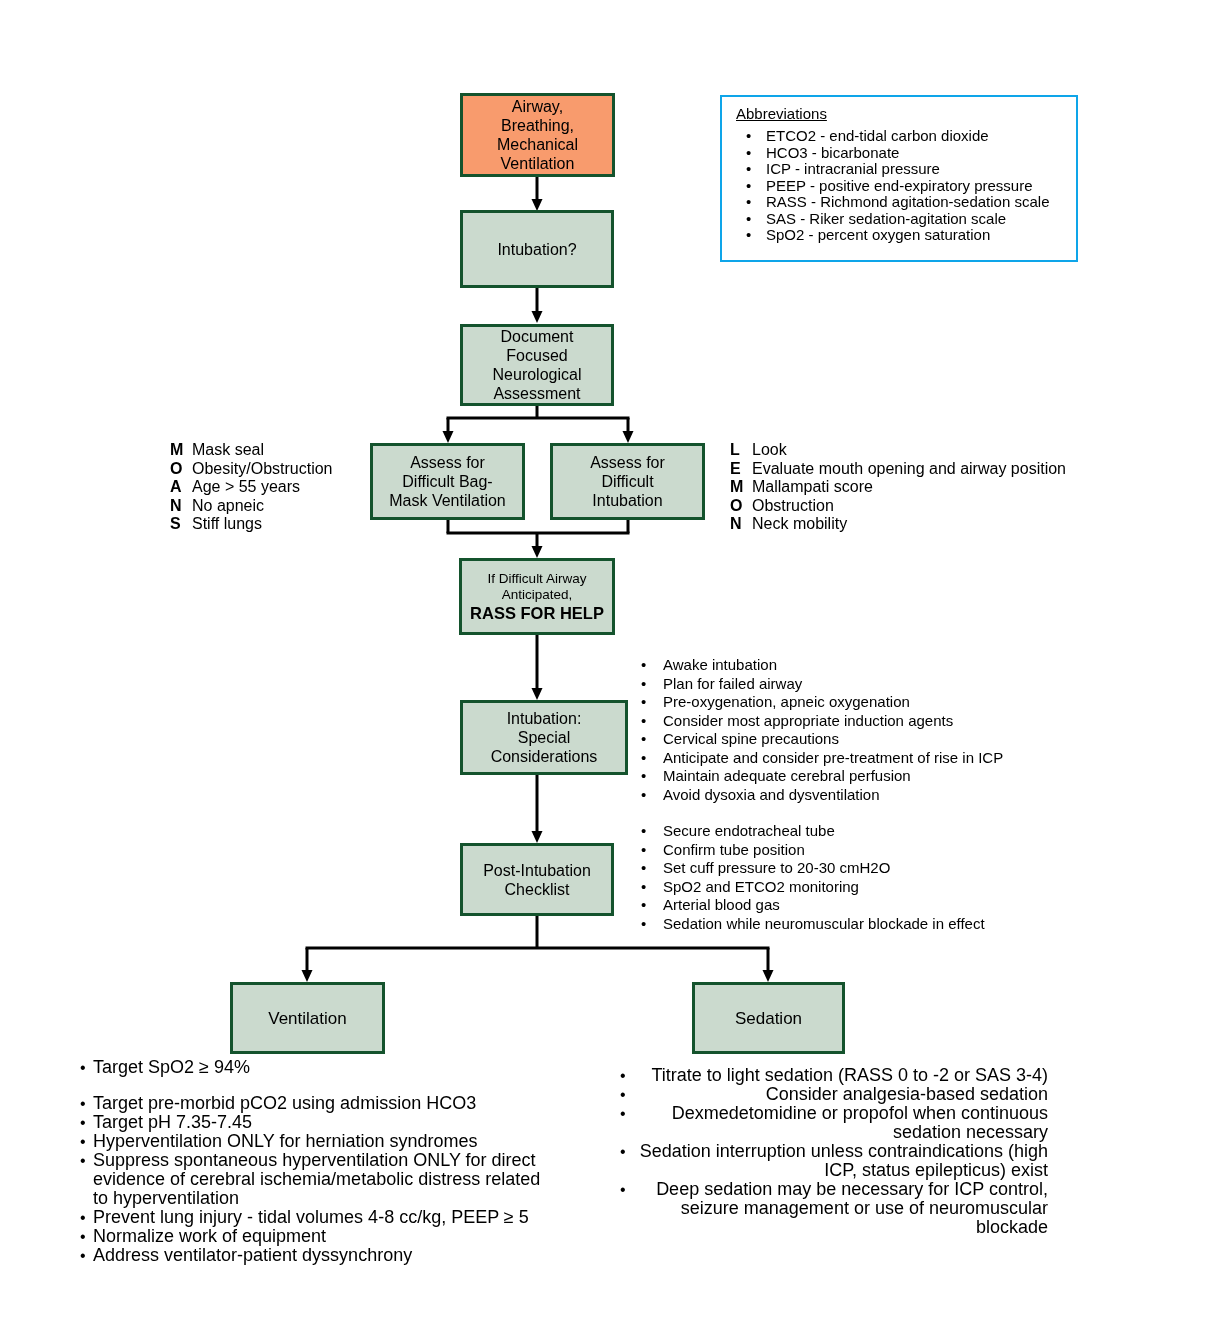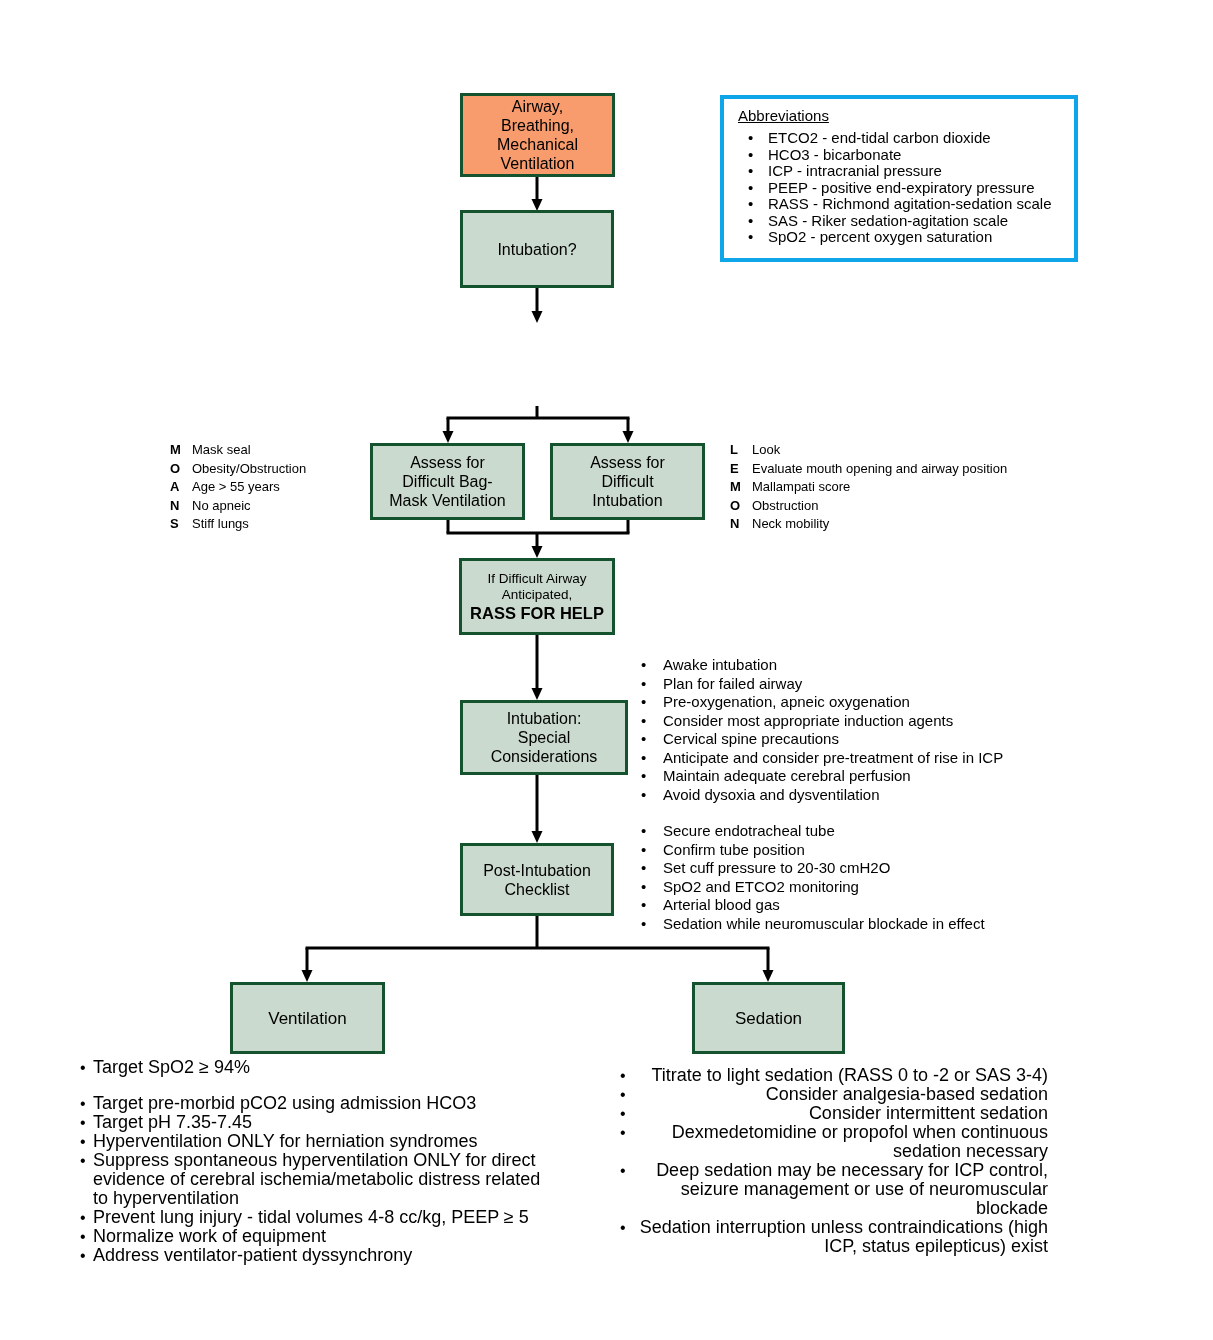--- a/index.html
+++ b/index.html
@@ -7,27 +7,27 @@
        font-family:"Liberation Sans","DejaVu Sans",sans-serif;color:#000;}
   .stage{position:absolute;left:0;top:0;width:1213px;height:1340px;}
   svg.connectors{position:absolute;left:0;top:0;pointer-events:none;}
   .node{position:absolute;background:#CBDACE;border:3px solid #14532d;
         display:flex;flex-direction:column;align-items:center;justify-content:center;
         text-align:center;font-size:16px;line-height:19px;white-space:pre-line;box-sizing:border-box;}
   .node.start{background:#F89B6D;}
   .node .sub{font-size:13.5px;line-height:16px;white-space:pre-line;}
   .node .shout{font-weight:bold;font-size:16.5px;line-height:19px;margin-top:1px;}
   .abbr-box{position:absolute;left:720px;top:95px;width:358px;height:167px;
-            border:4px solid #0ea5e9;box-sizing:border-box;padding:8px 12px 0 14px;font-size:15px;}
+            border:2px solid #0ea5e9;box-sizing:border-box;padding:8px 12px 0 14px;font-size:15px;}
   .abbr-title{text-decoration:underline;font-size:15px;line-height:18px;}
   ul{list-style:none;margin:0;padding:0;}
   .abbr-list{margin-top:5px;width:322px;}
   .abbr-list li{position:relative;padding-left:30px;line-height:16.5px;font-size:15px;}
   .abbr-list li::before{content:"\2022";position:absolute;left:10px;}
-  .mnemonic{position:absolute;font-size:13px;line-height:18.5px;}
+  .mnemonic{position:absolute;font-size:16px;line-height:18.5px;}
   .mnemonic li{white-space:nowrap;}
   .mnemonic .ltr{font-weight:bold;display:inline-block;min-width:22px;}
   .bullets-mid{position:absolute;font-size:15px;line-height:18.5px;}
   .bullets-mid li{position:relative;padding-left:24px;}
   .bullets-mid li::before{content:"\2022";position:absolute;left:2px;}
   .bullets-big{position:absolute;font-size:18px;line-height:19px;}
   .bullets-big li{position:relative;padding-left:13px;}
   .bullets-big li::before{content:"\2022";position:absolute;left:0;font-size:16px;}
   .bullets-big.sed li{padding-left:16px;text-align:right;}
   .bullets-big.vent li.gap-after{margin-bottom:17px;}
@@ -87,20 +87,24 @@
       <li>ICP - intracranial pressure</li>
       <li>PEEP - positive end-expiratory pressure</li>
       <li>RASS - Richmond agitation-sedation scale</li>
       <li>SAS - Riker sedation-agitation scale</li>
       <li>SpO2 - percent oxygen saturation</li>
     </ul>
   </div>
 
   <div class="node" style="left:460px;top:210px;width:154px;height:78px;">Intubation?</div>
 
+  <div class="node" style="left:460px;top:324px;width:154px;height:82px;">Document
+Focused
+Neurological
+Assessment</div>
 
   <ul class="mnemonic" style="left:170px;top:441px;">
     <li><span class="ltr">M</span><span>Mask seal</span></li>
     <li><span class="ltr">O</span><span>Obesity/Obstruction</span></li>
     <li><span class="ltr">A</span><span>Age &gt; 55 years</span></li>
     <li><span class="ltr">N</span><span>No apneic</span></li>
     <li><span class="ltr">S</span><span>Stiff lungs</span></li>
   </ul>
 
   <div class="node" style="left:370px;top:443px;width:155px;height:77px;">Assess for
@@ -164,19 +168,18 @@
     <li>Hyperventilation ONLY for herniation syndromes</li>
     <li>Suppress spontaneous hyperventilation ONLY for direct evidence of cerebral ischemia/metabolic distress related to hyperventilation</li>
     <li>Prevent lung injury - tidal volumes 4-8 cc/kg, PEEP ≥ 5</li>
     <li>Normalize work of equipment</li>
     <li>Address ventilator-patient dyssynchrony</li>
   </ul>
 
   <ul class="bullets-big sed" style="left:620px;top:1066px;width:428px;">
     <li>Titrate to light sedation (RASS 0 to -2 or SAS 3-4)</li>
     <li>Consider analgesia-based sedation</li>
-    <li>Consider intermittent sedation</li>
     <li>Dexmedetomidine or propofol when continuous sedation necessary</li>
+    <li>Sedation interruption unless contraindications (high ICP, status epilepticus) exist</li>
     <li>Deep sedation may be necessary for ICP control, seizure management or use of neuromuscular blockade</li>
-    <li>Sedation interruption unless contraindications (high ICP, status epilepticus) exist</li>
   </ul>
 
 </div>
 
 </body></html>

